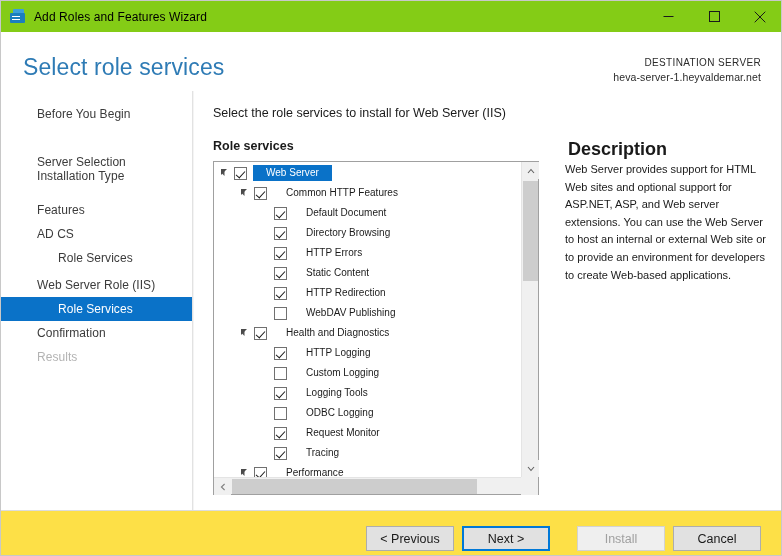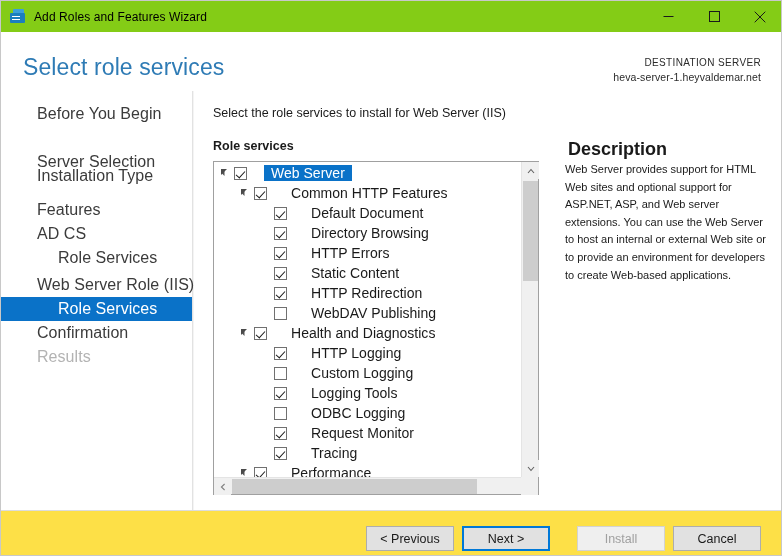--- a/index.html
+++ b/index.html
@@ -165,21 +165,21 @@
     position: absolute;
     left: 0;
     width: 191px;
     height: 24px;
     display: flex;
     align-items: center;
     box-sizing: border-box;
     cursor: default;
   }
   .nav-item .nav-label {
-    font-size: 16px;
+    font-size: 12px;
     color: #3b3b3b;
     white-space: nowrap;
     letter-spacing: 0.05px;
   }
   .nav-item.lvl0 { padding-left: 36px; }
   .nav-item.lvl1 { padding-left: 57px; }
   .nav-item.selected {
     background: #0a72c8;
   }
   .nav-item.selected .nav-label { color: #ffffff; }
@@ -282,26 +282,25 @@
     position: absolute;
     left: 3px;
     top: 1px;
     width: 4px;
     height: 8px;
     border: solid #1a1a1a;
     border-width: 0 1.7px 1.7px 0;
     transform: rotate(42deg);
   }
   .tree-label {
-    font-size: 14px;
+    font-size: 10px;
     color: #1a1a1a;
     letter-spacing: 0.02px;
-    padding: 0 7px;
+    padding: 0 13px;
     line-height: 16px;
-    margin-left: 11px;
   }
   .tree-row.selected .tree-label {
     background: #0a72c8;
     color: #ffffff;
   }
   .ind0 { padding-left: 4px; }
   .ind1 { padding-left: 24px; }
   .ind2 { padding-left: 60px; }
 
   

